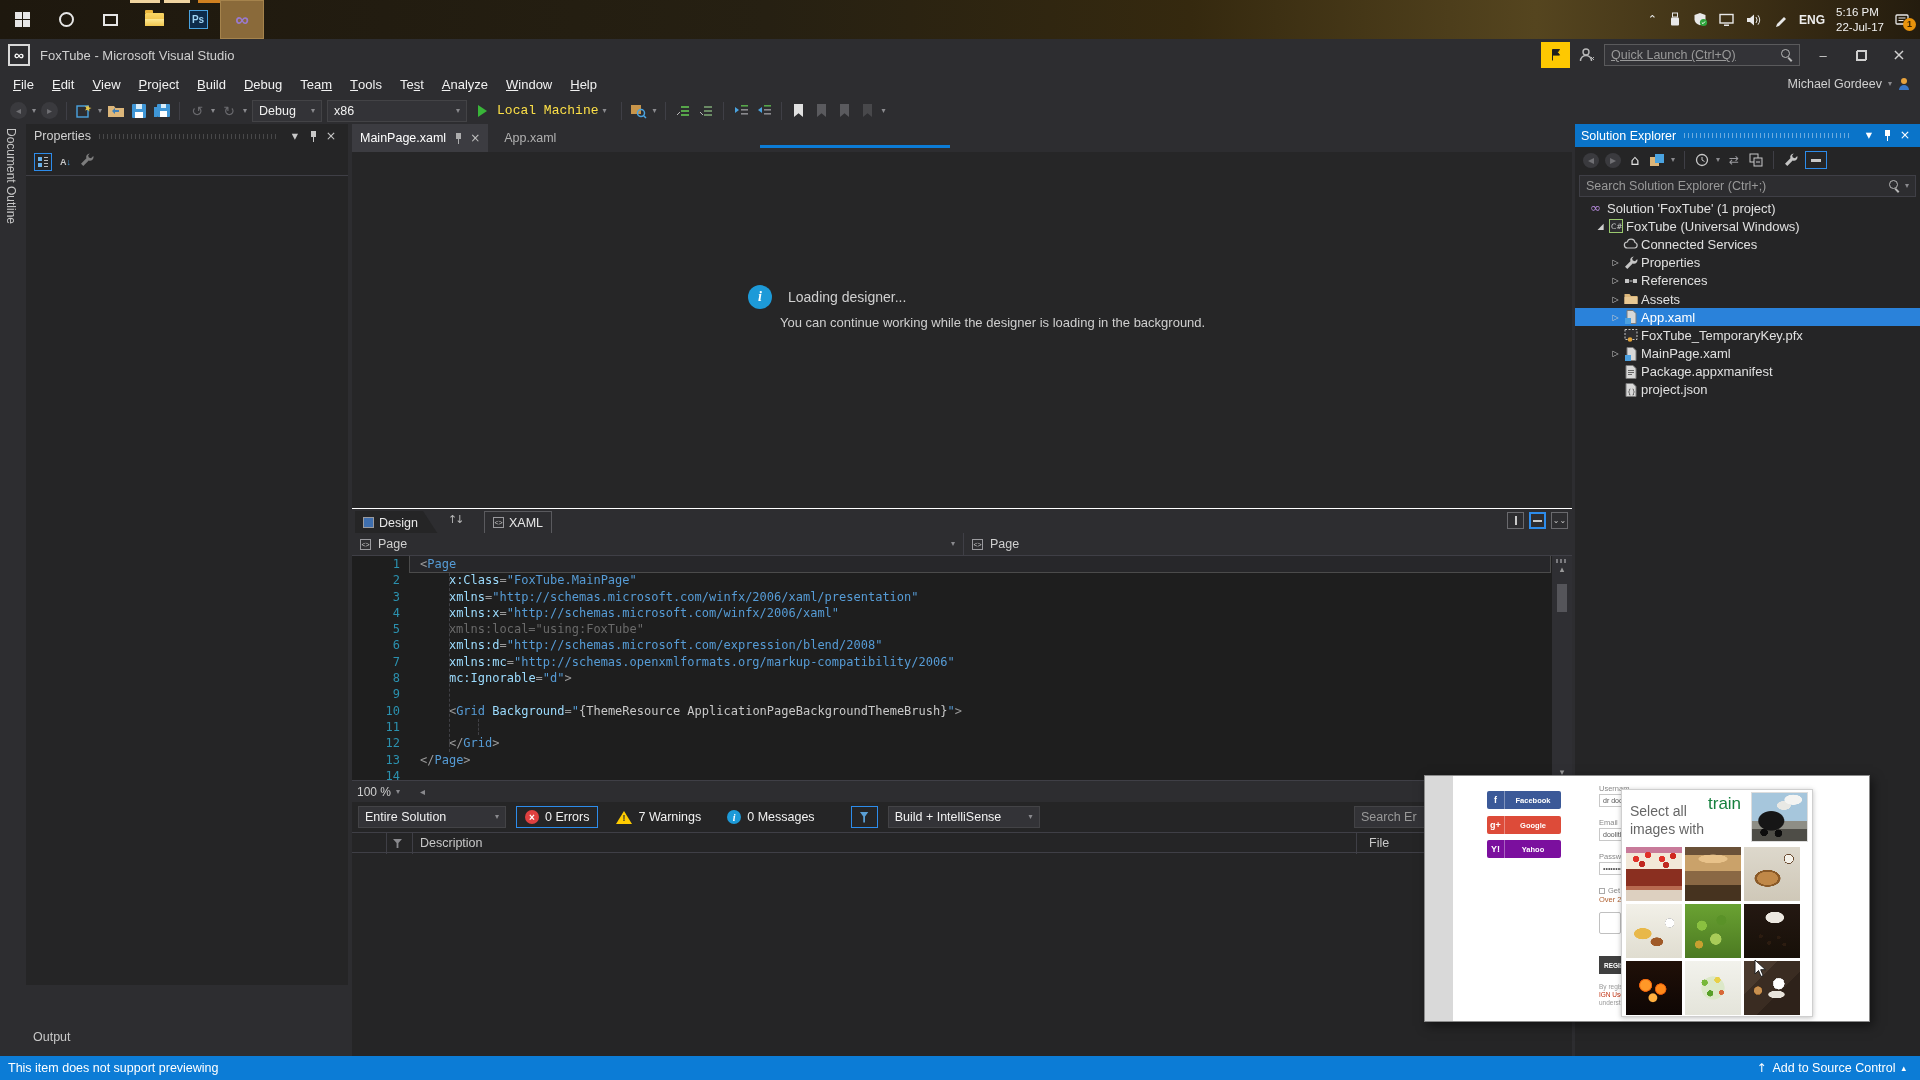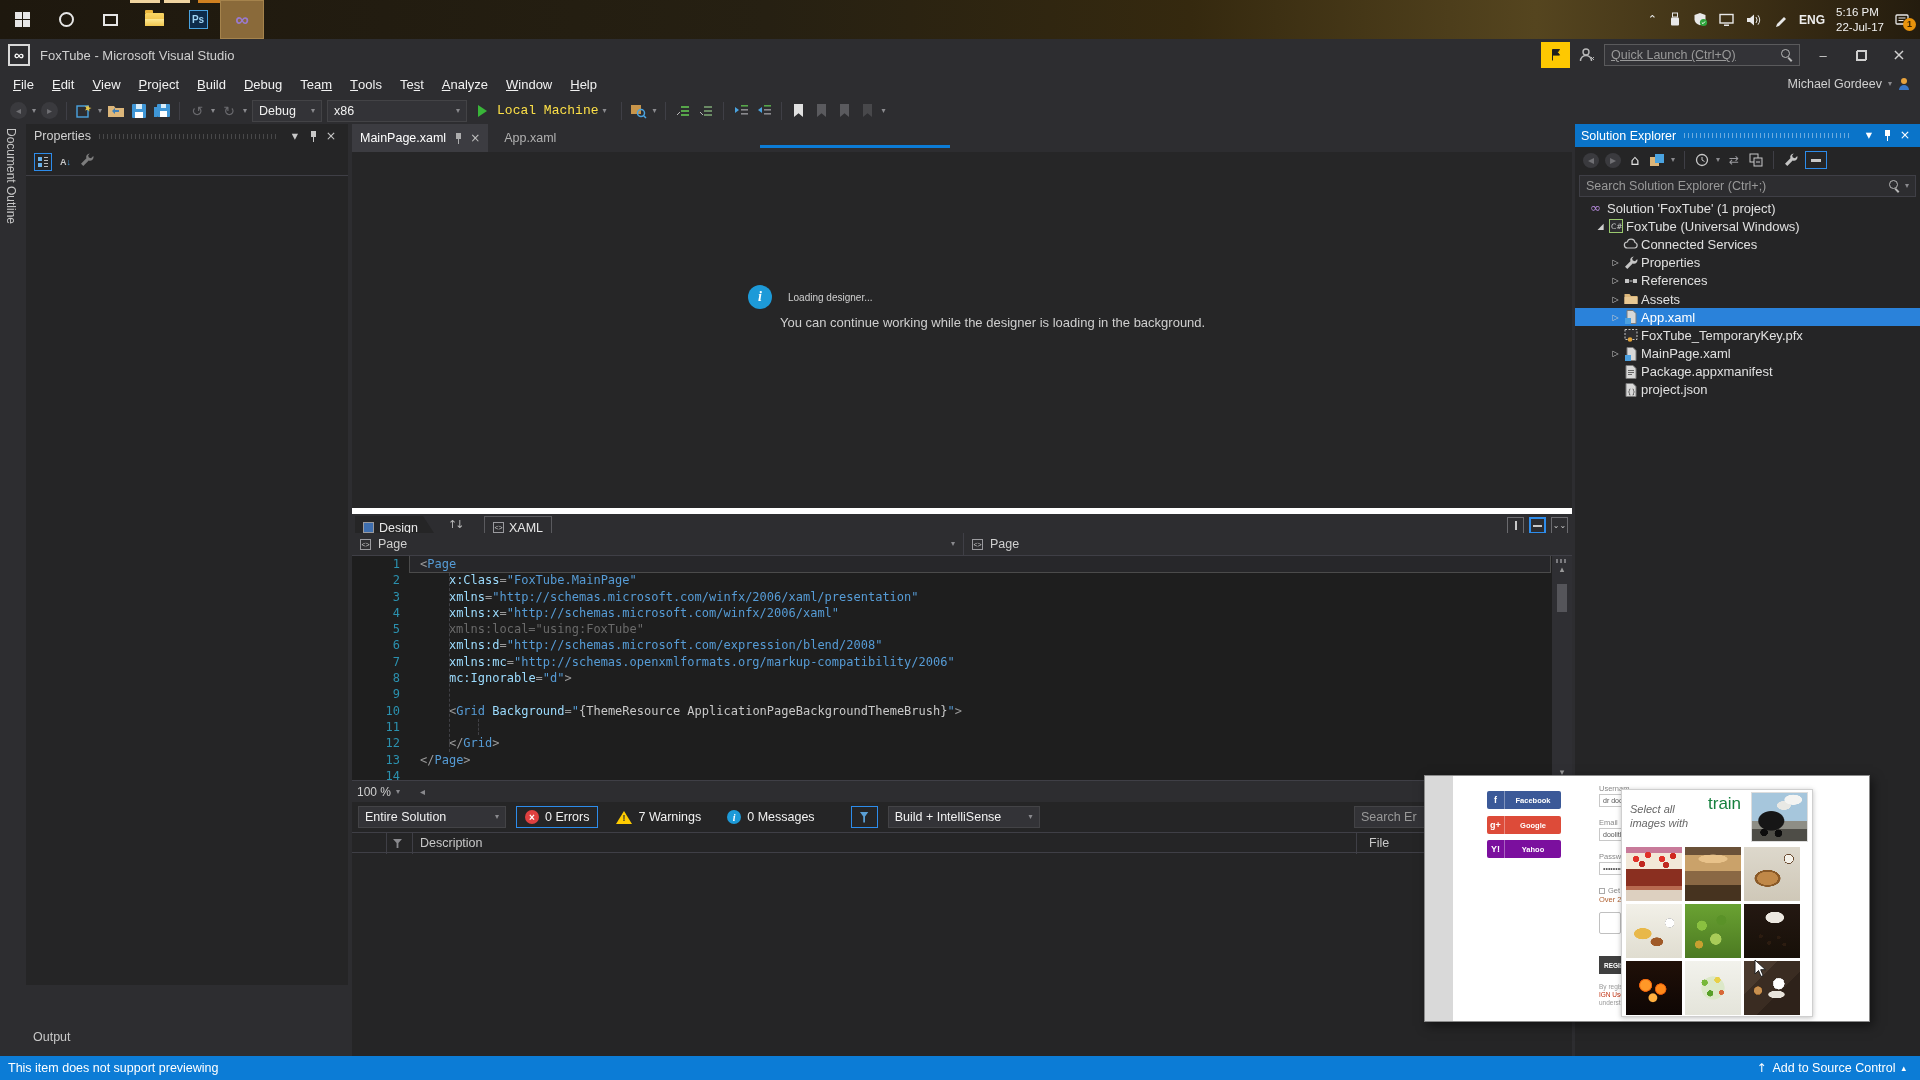--- a/index.html
+++ b/index.html
@@ -97,21 +97,21 @@
   #editor{left:352px;top:124px;width:1220px;height:678px;}
   #tabbar{position:absolute;left:0;top:0;width:100%;height:28px;display:flex;}
   .etab{height:28px;display:flex;align-items:center;padding:0 8px;font-size:12.5px;gap:7px;}
   .etab.active{background:#3c3c41;color:#ffffff;}
   .etab.inactive{color:#b0b0b0;margin-left:8px;}
   .etab .gi-close{font-size:12px;color:#c0c0c0;}
   #progressline{position:absolute;left:408px;top:21px;width:190px;height:3px;background:#0c7cd6;}
   #designer{position:absolute;left:0;top:28px;width:100%;height:356px;background:#262627;}
   .info-circ{width:24px;height:24px;border-radius:50%;background:#1d9ad8;color:#fff;font-size:14px;font-weight:bold;
     display:flex;align-items:center;justify-content:center;font-family:"Liberation Serif",serif;font-style:italic;}
-  #viewbar{position:absolute;left:0;top:384px;width:100%;height:25px;background:#2d2d30;border-top:6px solid #ffffff;}
+  #viewbar{position:absolute;left:0;top:384px;width:100%;height:25px;background:#2d2d30;border-top:1px solid #ffffff;}
   .vtab{position:absolute;top:2px;height:23px;display:flex;align-items:center;gap:5px;font-size:12.5px;color:#e8e8e8;padding:0 8px;}
   .vtab-design{left:3px;background:#252526;clip-path:polygon(0 0,82% 0,100% 100%,0 100%);padding-right:20px;}
   .vtab-xaml{left:132px;border:1px solid #5a5a5e;}
   .mini-doc{width:11px;height:11px;border:1px solid #9a9a9e;background:#3f6faf;}
   .mini-code{width:11px;height:11px;border:1px solid #9a9a9e;display:flex;align-items:center;justify-content:center;font-size:7px;color:#c8c8c8;}
   .mini-code::before{content:"<>";}
   .swap-ic{position:absolute;left:96px;top:5px;font-size:11px;color:#b8b8b8;letter-spacing:-2px;}
   .swap-ic::before{content:"↑↓";}
   .pane-ic{position:absolute;top:3px;width:17px;height:17px;border:1px solid #6a6a6e;display:flex;align-items:center;justify-content:center;}
   .pane-ic i{background:#c8c8c8;}
@@ -185,21 +185,21 @@
   .fm-label{position:absolute;left:174px;font-size:7.5px;color:#888;}
   .fm-input{position:absolute;left:174px;width:44px;height:13px;border:1px solid #c8c8c8;background:#fff;font-size:7px;color:#555;
     display:flex;align-items:center;padding:0 3px;overflow:hidden;}
   .fm-check{width:6px;height:6px;border:1px solid #aaa;display:inline-block;margin-right:3px;vertical-align:middle;background:#fff;}
   .big-check{position:absolute;left:174px;top:136px;width:22px;height:22px;border:1px solid #c0c0c0;border-radius:2px;background:#fff;}
   .reg-btn{position:absolute;left:174px;top:180px;width:40px;height:18px;background:#3f3f3f;color:#fff;font-size:6.5px;font-weight:bold;
     display:flex;align-items:center;padding-left:5px;overflow:hidden;}
   .terms{position:absolute;left:174px;font-size:6.5px;color:#999;}
   .terms.link{color:#c03010;}
   #captcha{position:absolute;left:196px;top:13px;width:192px;height:228px;background:#fff;border:1px solid #cfcfcf;box-shadow:0 1px 5px rgba(0,0,0,.25);}
-  .cap-inst{position:absolute;left:8px;top:12px;font-size:11px;color:#666;width:78px;line-height:1.3;font-style:italic;}
+  .cap-inst{position:absolute;left:8px;top:12px;font-size:14px;color:#666;width:78px;line-height:1.3;}
   .cap-word{position:absolute;left:86px;top:4px;font-size:17px;color:#15803d;}
   .train-photo{position:absolute;left:129px;top:2px;width:57px;height:50px;border:1px solid #ddd;
     background:
       radial-gradient(ellipse 14px 8px at 75% 14%,#f4f4f2 0 60%,transparent 66%),
       radial-gradient(ellipse 11px 7px at 58% 26%,#e8e8e4 0 60%,transparent 66%),
       radial-gradient(ellipse 20px 15px at 35% 58%,#161616 0 62%,transparent 68%),
       radial-gradient(circle 4px at 22% 82%,#0c0c0c 0 90%,transparent),
       radial-gradient(circle 4px at 48% 84%,#0c0c0c 0 90%,transparent),
       linear-gradient(180deg,#a6c6dc 0 58%,#8e8e86 58% 76%,#4e4d47 76%);}
   #cap-grid{position:absolute;left:4px;top:57px;width:174px;height:168px;display:grid;
@@ -548,21 +548,21 @@
       </div>
       <div class="etab inactive">
         <span>App.xaml</span>
       </div>
     </div>
     <div id="progressline"></div>
 
     <div id="designer">
       <div class="abs flex" style="left:396px;top:133px;gap:16px;">
         <span class="info-circ">i</span>
-        <span style="font-size:10px;color:#d0d0d0;">Loading designer...</span>
+        <span style="font-size:14px;color:#d0d0d0;">Loading designer...</span>
       </div>
       <div class="abs" style="left:428px;top:163px;font-size:13px;color:#cfcfcf;">You can continue working while the designer is loading in the background.</div>
     </div>
 
     <div id="viewbar">
       <div class="vtab vtab-design">
         <span class="mini-doc"></span>
         <span>Design</span>
       </div>
       <span class="swap-ic gly"></span>

